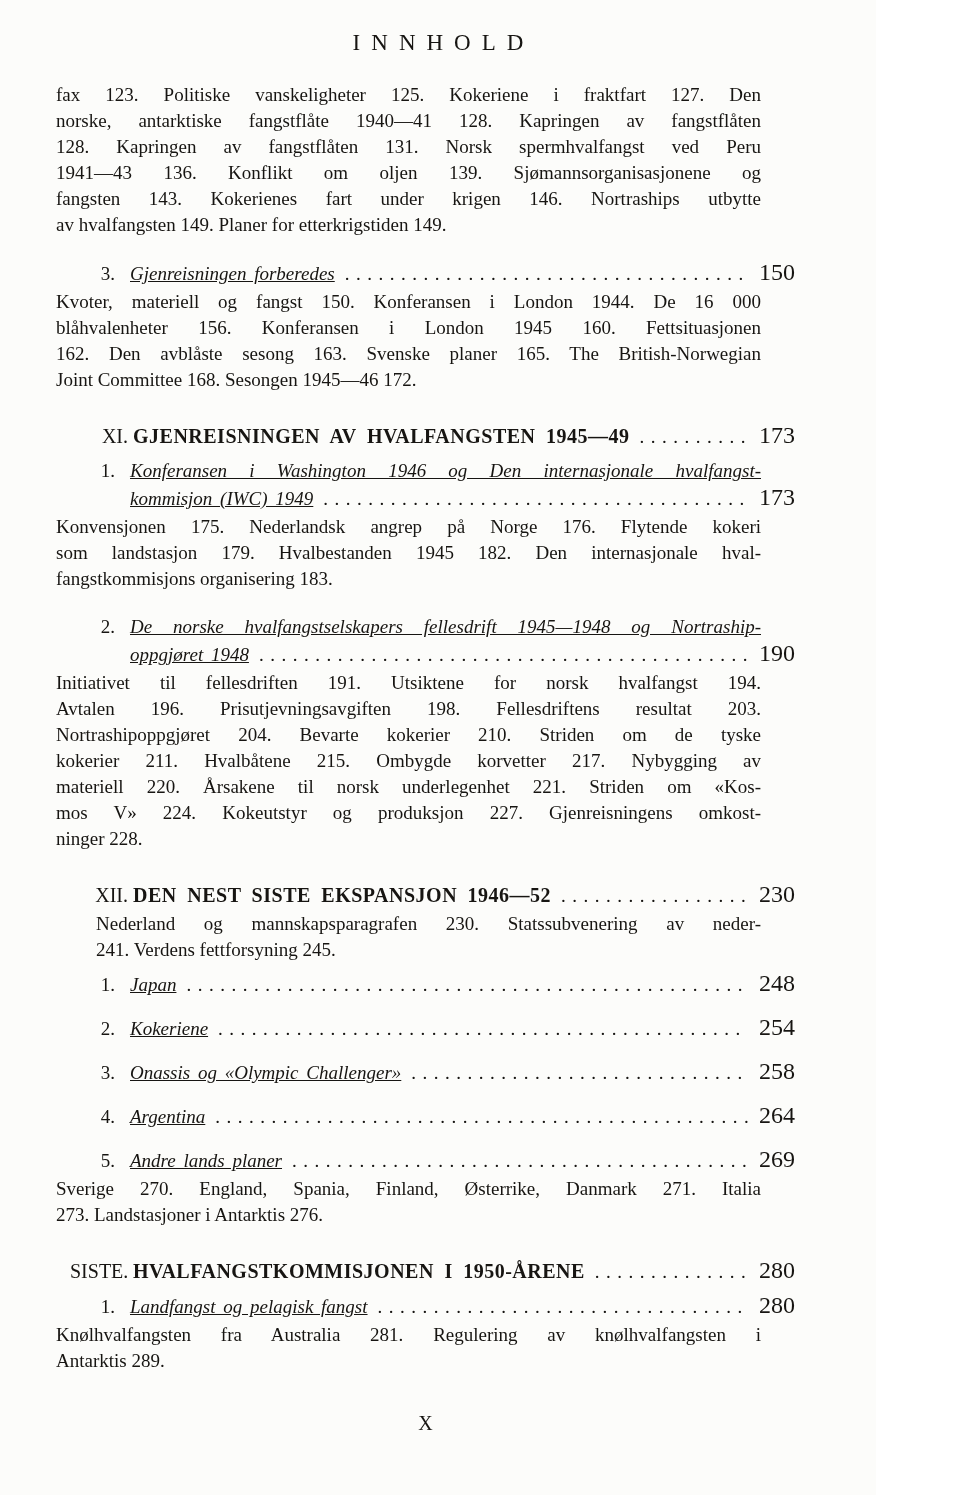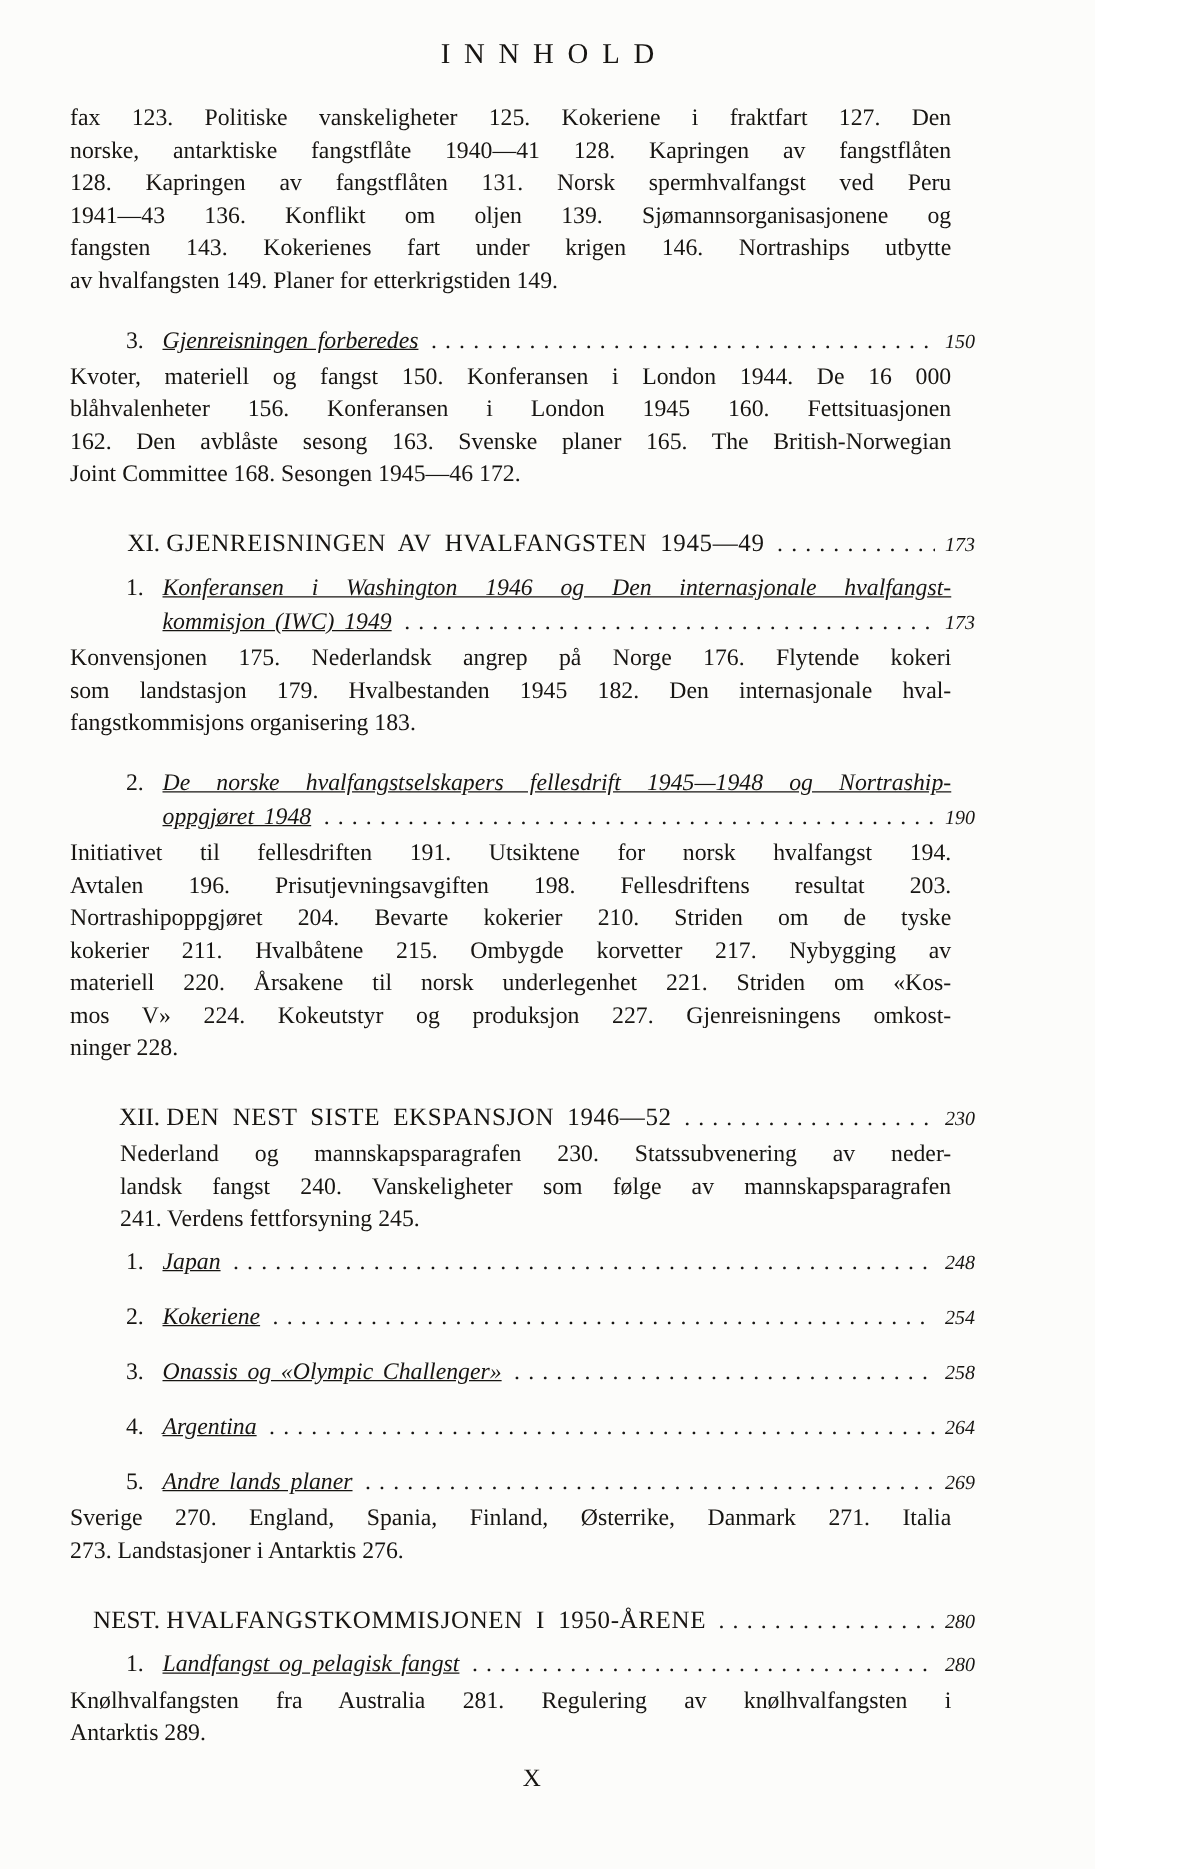--- a/index.html
+++ b/index.html
@@ -36,20 +36,21 @@
   .row .num { flex: none; text-align: right; font-size: 19px; }
   .row.chapter .num { width: 58px; font-size: 20px; }
   .row.section .num { width: 85px; }
   .ctitle {
     flex: none;
     margin-left: 5px;
     font-size: 20px;
     letter-spacing: 0.5px;
     word-spacing: 5px;
     white-space: nowrap;
+    font-weight: bold;
   }
   .stitle {
     flex: none;
     margin-left: 15px;
     font-size: 19px;
     font-style: italic;
     word-spacing: 3px;
     white-space: nowrap;
     text-decoration: underline;
   }
@@ -64,21 +65,21 @@
     flex: 1 1 auto;
     overflow: hidden;
     white-space: nowrap;
     margin: 0 8px 0 10px;
     font-size: 19px;
   }
   .leader::after {
     content: "..................................................................................................................................";
     letter-spacing: 6.5px;
   }
-  .pageno { flex: none; width: 42px; text-align: left; font-size: 16px; font-style: italic; }
+  .pageno { flex: none; width: 42px; text-align: center; font-size: 24px; }
 
   
   .b-chapter { margin-top: 29px; line-height: 27px; padding-left: 40px; }
   .b-section { margin-top: 21px; line-height: 27px; }
   .b-section.simple { margin-top: 16px; }
   .b-section.after-chapter { margin-top: 7px; }
 
   .footer-pageno {
     position: absolute;
     left: 0; right: 25px;
@@ -164,21 +165,20 @@
         </div>
         <div class="block b-chapter">
           <div class="row chapter">
             <span class="num">XII.</span>
             <span class="ctitle">DEN NEST SISTE EKSPANSJON 1946—52</span>
             <span class="leader"></span>
             <span class="pageno">230</span>
           </div>
           <div class="para body">
             <div class="jline">Nederland og mannskapsparagrafen 230. Statssubvenering av neder-</div>
-            <div class="jline">landsk fangst 240. Vanskeligheter som følge av mannskapsparagrafen</div>
             <div class="jline lastline">241. Verdens fettforsyning 245.</div>
           </div>
         </div>
         <div class="block b-section simple after-chapter">
           <div class="row section">
             <span class="num">1.</span>
             <span class="stitle">Japan</span>
             <span class="leader"></span>
             <span class="pageno">248</span>
           </div>
@@ -214,21 +214,21 @@
             <span class="leader"></span>
             <span class="pageno">269</span>
           </div>
           <div class="para body">
             <div class="jline">Sverige 270. England, Spania, Finland, Østerrike, Danmark 271. Italia</div>
             <div class="jline lastline">273. Landstasjoner i Antarktis 276.</div>
           </div>
         </div>
         <div class="block b-chapter">
           <div class="row chapter">
-            <span class="num">NEST.</span>
+            <span class="num">SISTE.</span>
             <span class="ctitle">HVALFANGSTKOMMISJONEN I 1950-ÅRENE</span>
             <span class="leader"></span>
             <span class="pageno">280</span>
           </div>
         </div>
         <div class="block b-section after-chapter">
           <div class="row section">
             <span class="num">1.</span>
             <span class="stitle">Landfangst og pelagisk fangst</span>
             <span class="leader"></span>

